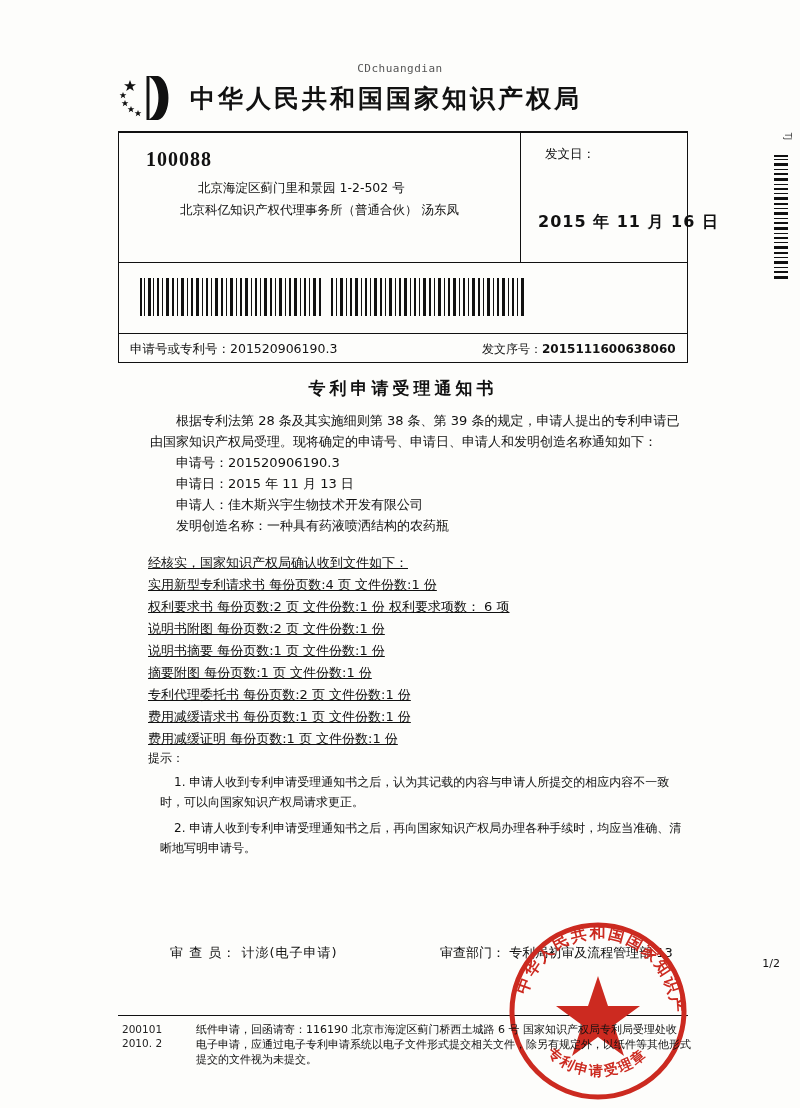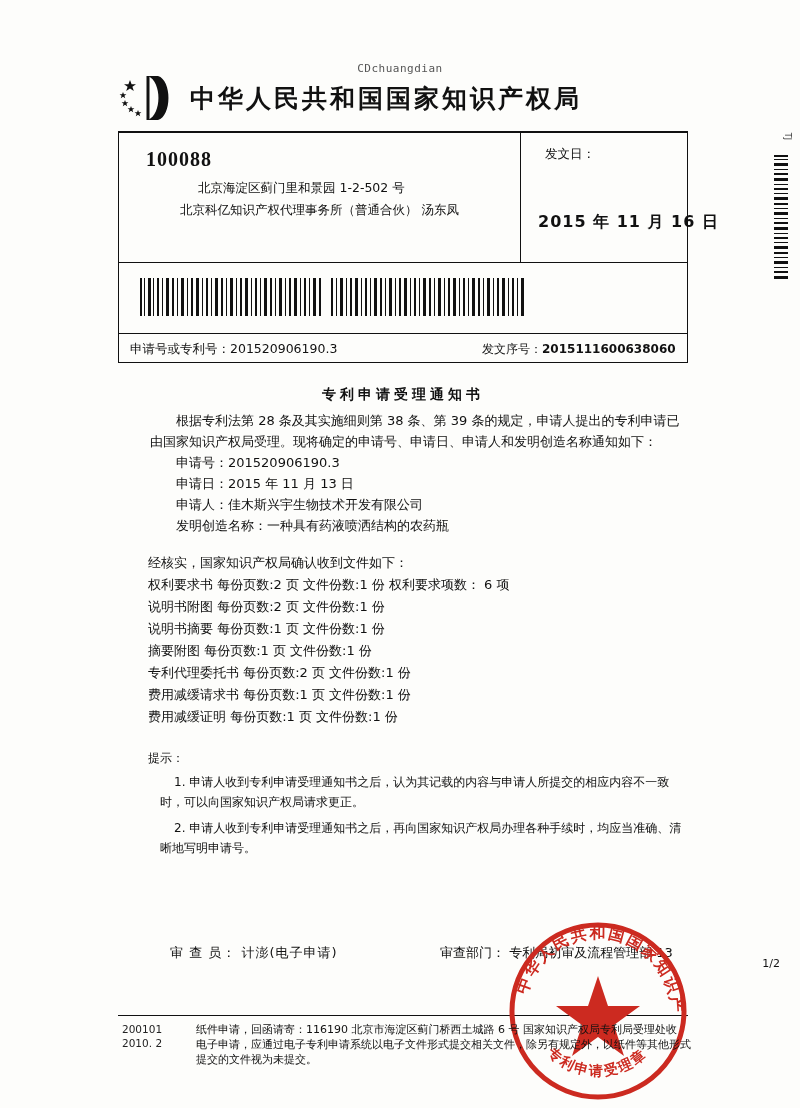--- a/index.html
+++ b/index.html
@@ -62,28 +62,28 @@
   .bc{position:absolute;height:38px;}
   #bc-left{left:22px;top:2px;width:182px;}
   #bc-right{left:213px;top:2px;width:197px;}
 
   .appno{position:absolute;left:130px;top:341px;font-size:12.5px;}
   .appno b{font-weight:400;}
   .serial{position:absolute;left:450px;top:341px;font-size:12px;margin-left:32px;}
 
   .doc-title{
     position:absolute;left:118px;top:377px;width:570px;text-align:center;
-    font-size:14px;font-weight:700;letter-spacing:4px;margin-top:9px;
+    font-size:17px;font-weight:700;letter-spacing:4px;
   }
 
   .body-text{position:absolute;left:150px;top:410px;width:540px;font-size:13px;line-height:21px;}
   .indent{text-indent:26px;}
   .kv{margin-left:26px;}
 
-  .sec2{position:absolute;left:148px;top:552px;width:540px;font-size:13px;line-height:22px;}
+  .sec2{position:absolute;left:148px;top:552px;width:540px;font-size:13px;line-height:22px;text-decoration:underline;}
 
   .tips-label{position:absolute;left:148px;top:750px;font-size:12px;}
   .tips{position:absolute;left:160px;top:772px;width:530px;font-size:12px;line-height:20px;}
   .tip-item{text-indent:14px;margin-bottom:6px;}
 
   .examiner{position:absolute;left:170px;top:944px;font-size:13px;letter-spacing:1px;text-align:right;}
   .dept{position:absolute;left:440px;top:944px;font-size:13px;}
 
   .footer-left{position:absolute;left:122px;top:1022px;font-size:10.5px;line-height:14px;color:#222;}
   .footer-right{position:absolute;left:196px;top:1022px;width:500px;font-size:11px;line-height:15px;}
@@ -274,20 +274,21 @@
   <div class="body-text">
     <div class="indent">根据专利法第 28 条及其实施细则第 38 条、第 39 条的规定，申请人提出的专利申请已由国家知识产权局受理。现将确定的申请号、申请日、申请人和发明创造名称通知如下：</div>
     <div class="kv">申请号：201520906190.3</div>
     <div class="kv">申请日：2015 年 11 月 13 日</div>
     <div class="kv">申请人：佳木斯兴宇生物技术开发有限公司</div>
     <div class="kv">发明创造名称：一种具有药液喷洒结构的农药瓶</div>
   </div>
 
   <div class="sec2">
     <div>经核实，国家知识产权局确认收到文件如下：</div>
+    <div>实用新型专利请求书  每份页数:4 页  文件份数:1 份</div>
     <div>权利要求书  每份页数:2 页  文件份数:1 份  权利要求项数：  6 项</div>
     <div>说明书附图  每份页数:2 页  文件份数:1 份</div>
     <div>说明书摘要  每份页数:1 页  文件份数:1 份</div>
     <div>摘要附图  每份页数:1 页  文件份数:1 份</div>
     <div>专利代理委托书  每份页数:2 页  文件份数:1 份</div>
     <div>费用减缓请求书  每份页数:1 页  文件份数:1 份</div>
     <div>费用减缓证明  每份页数:1 页  文件份数:1 份</div>
   </div>
 
   <div class="tips-label">提示：</div>

